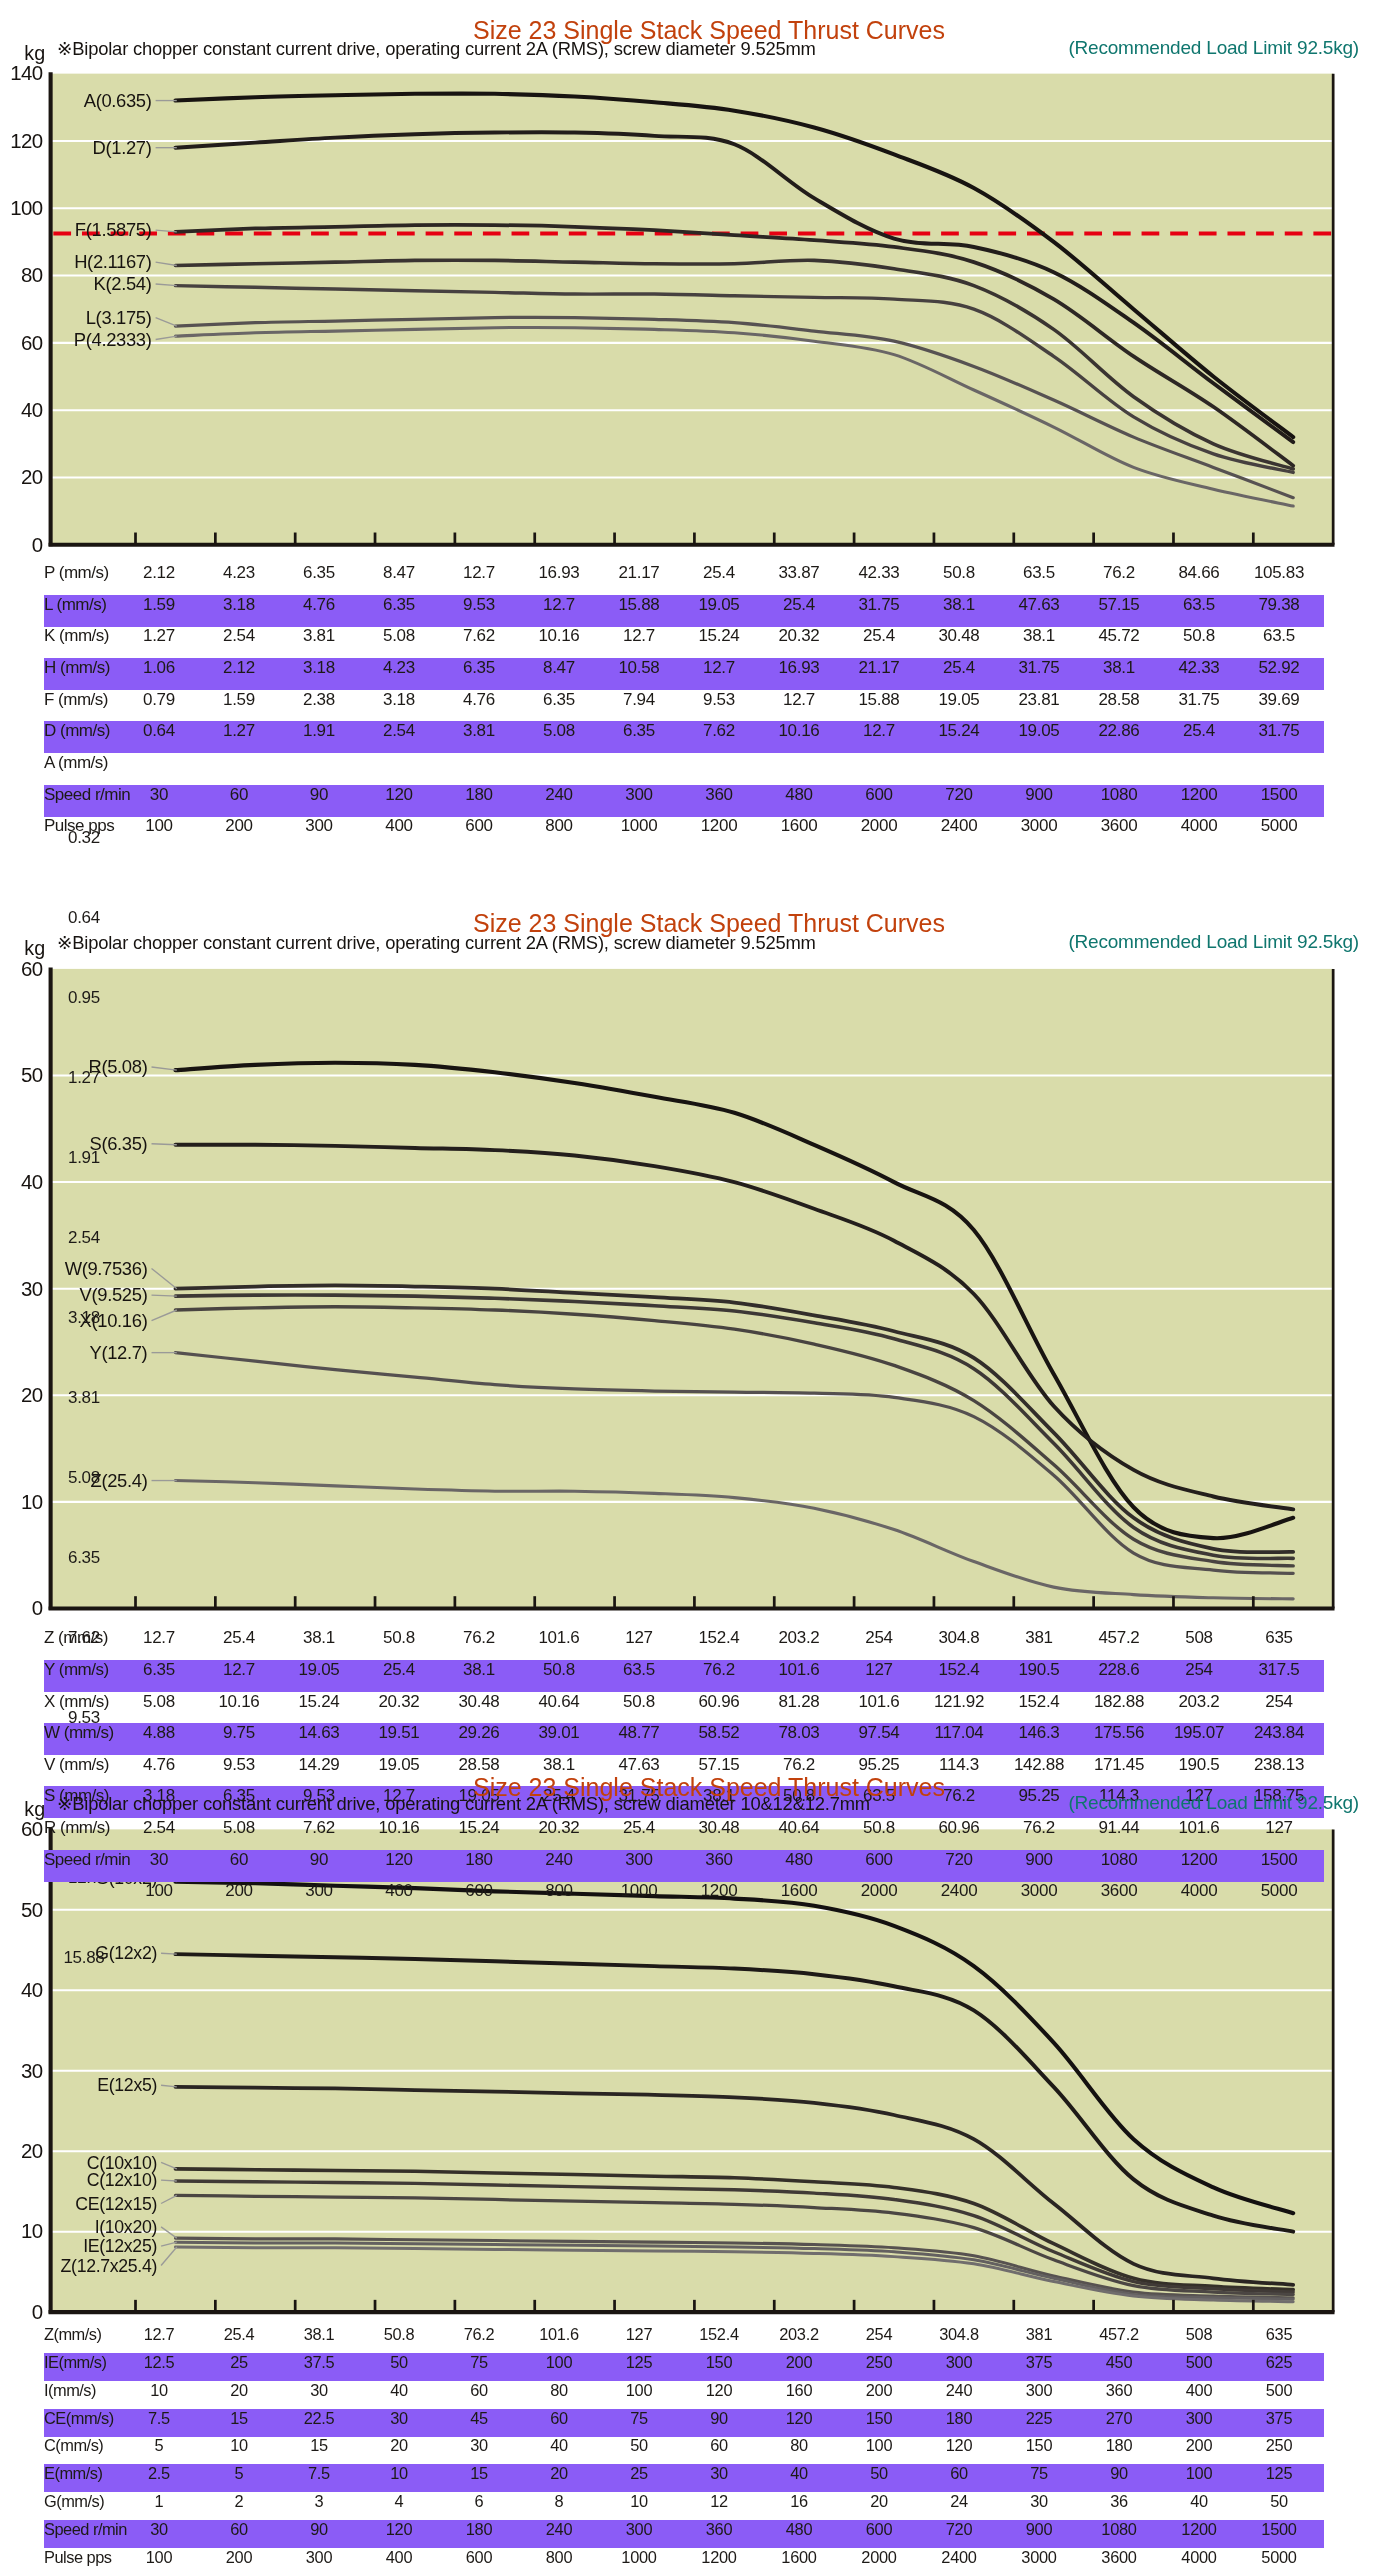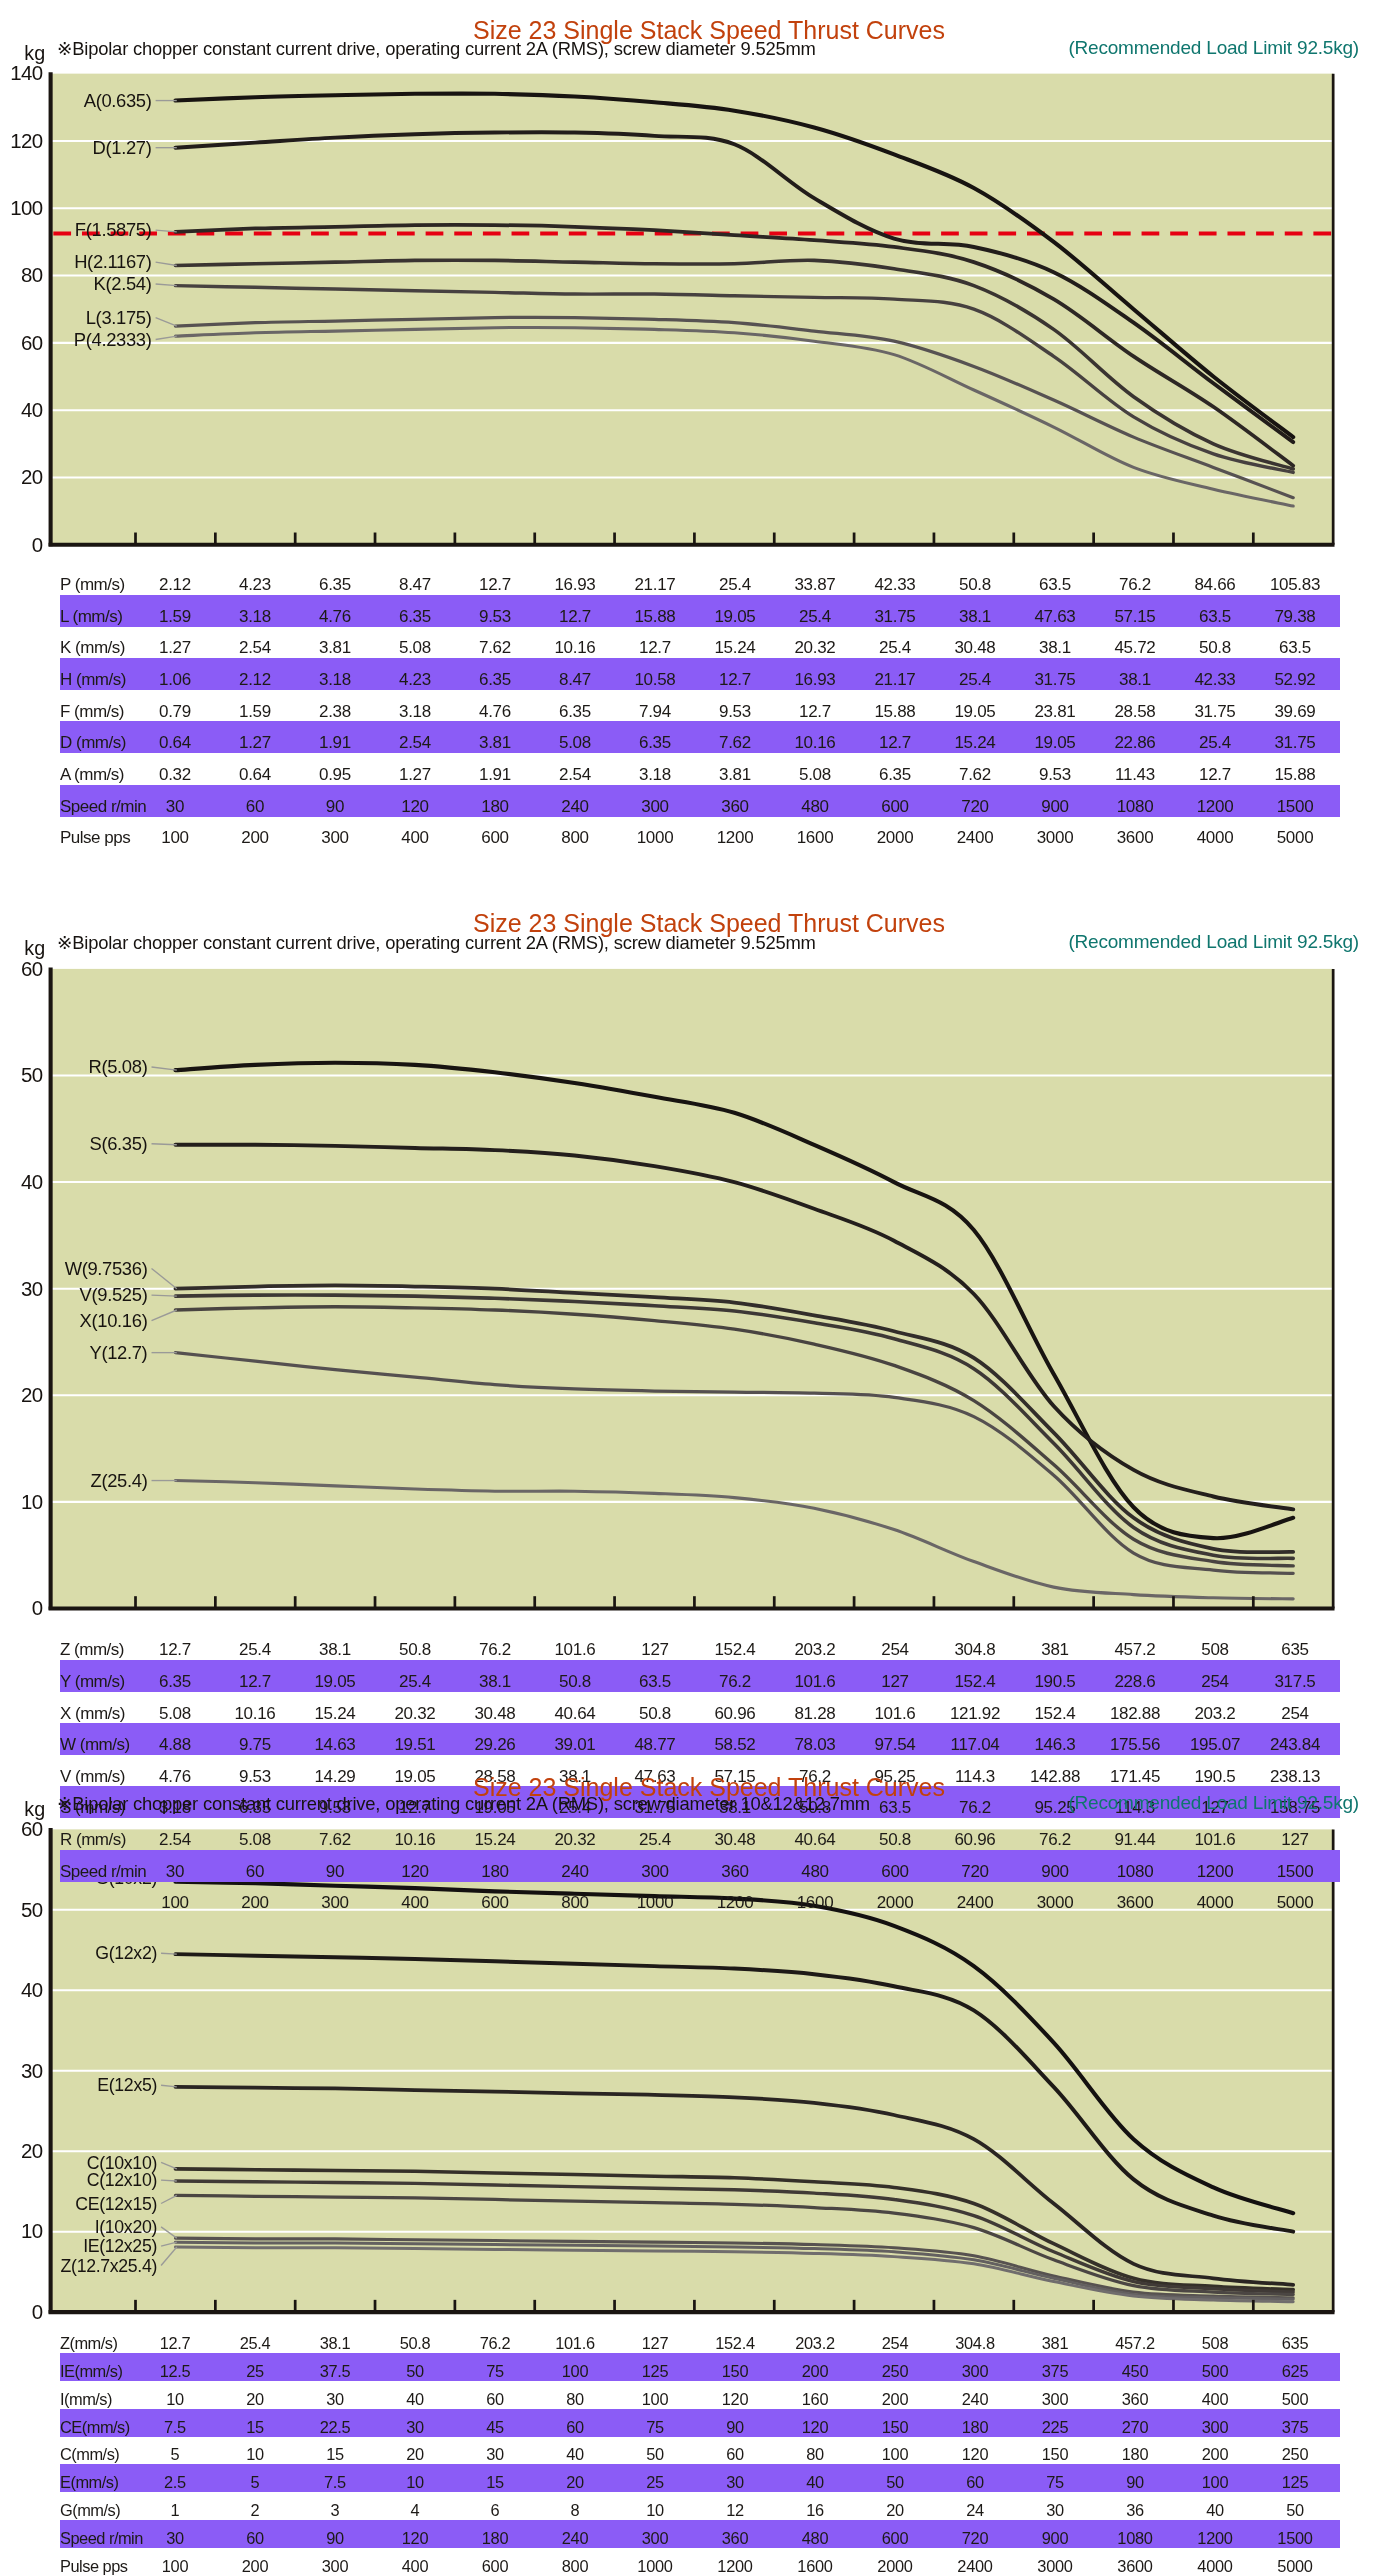--- a/index.html
+++ b/index.html
@@ -4,21 +4,21 @@
 <style>
   html,body{margin:0;padding:0;background:#fff;}
   #root{position:relative;width:1394px;height:2576px;background:#ffffff;
         font-family:"Liberation Sans","DejaVu Sans",sans-serif;color:#1d1a17;overflow:hidden;}
   #chart-svg{position:absolute;left:0;top:0;}
   .chart-title{position:absolute;left:0;width:1394px;text-align:center;margin:12px;
                font-size:25px;font-weight:400;letter-spacing:0px;color:#c2410c;}
   .note{position:absolute;left:57px;font-size:18.4px;letter-spacing:-0.2px;color:#171310;white-space:nowrap;}
   .limit-note{position:absolute;right:35px;font-size:19px;letter-spacing:-0.2px;color:#0f766e;white-space:nowrap;}
   .speed-table{position:absolute;left:0;top:0;width:1394px;}
-  .tbl-row{position:absolute;left:60px;width:1280px;display:flex;align-items:flex-end;}
+  .tbl-row{position:absolute;left:44px;width:1280px;display:flex;align-items:flex-start;}
   .tbl-row.shaded{background:#8b5cf6;}
   .row-label{width:75px;flex:0 0 75px;white-space:nowrap;letter-spacing:-0.5px;}
   .cell{width:80px;flex:0 0 80px;text-align:center;letter-spacing:-0.3px;}
 </style>
 </head>
 <body>
 
 <div id="root">
   <svg id="chart-svg" width="1394" height="2576" viewBox="0 0 2044 3778">
       <rect x="74" y="108" width="1881" height="691" fill="#d9dcaa"></rect>
@@ -296,21 +296,21 @@
         <div class="cell">6.35</div>
         <div class="cell">7.62</div>
         <div class="cell">10.16</div>
         <div class="cell">12.7</div>
         <div class="cell">15.24</div>
         <div class="cell">19.05</div>
         <div class="cell">22.86</div>
         <div class="cell">25.4</div>
         <div class="cell">31.75</div>
       </div>
-      <div class="tbl-row" style="top: 753px; height: 32px; font-size: 17px;">
+      <div class="tbl-row" style="top: 753px; height: 32px; font-size: 17px; flex-direction: column;">
         <div class="row-label">A (mm/s)</div>
         <div class="cell">0.32</div>
         <div class="cell">0.64</div>
         <div class="cell">0.95</div>
         <div class="cell">1.27</div>
         <div class="cell">1.91</div>
         <div class="cell">2.54</div>
         <div class="cell">3.18</div>
         <div class="cell">3.81</div>
         <div class="cell">5.08</div>

